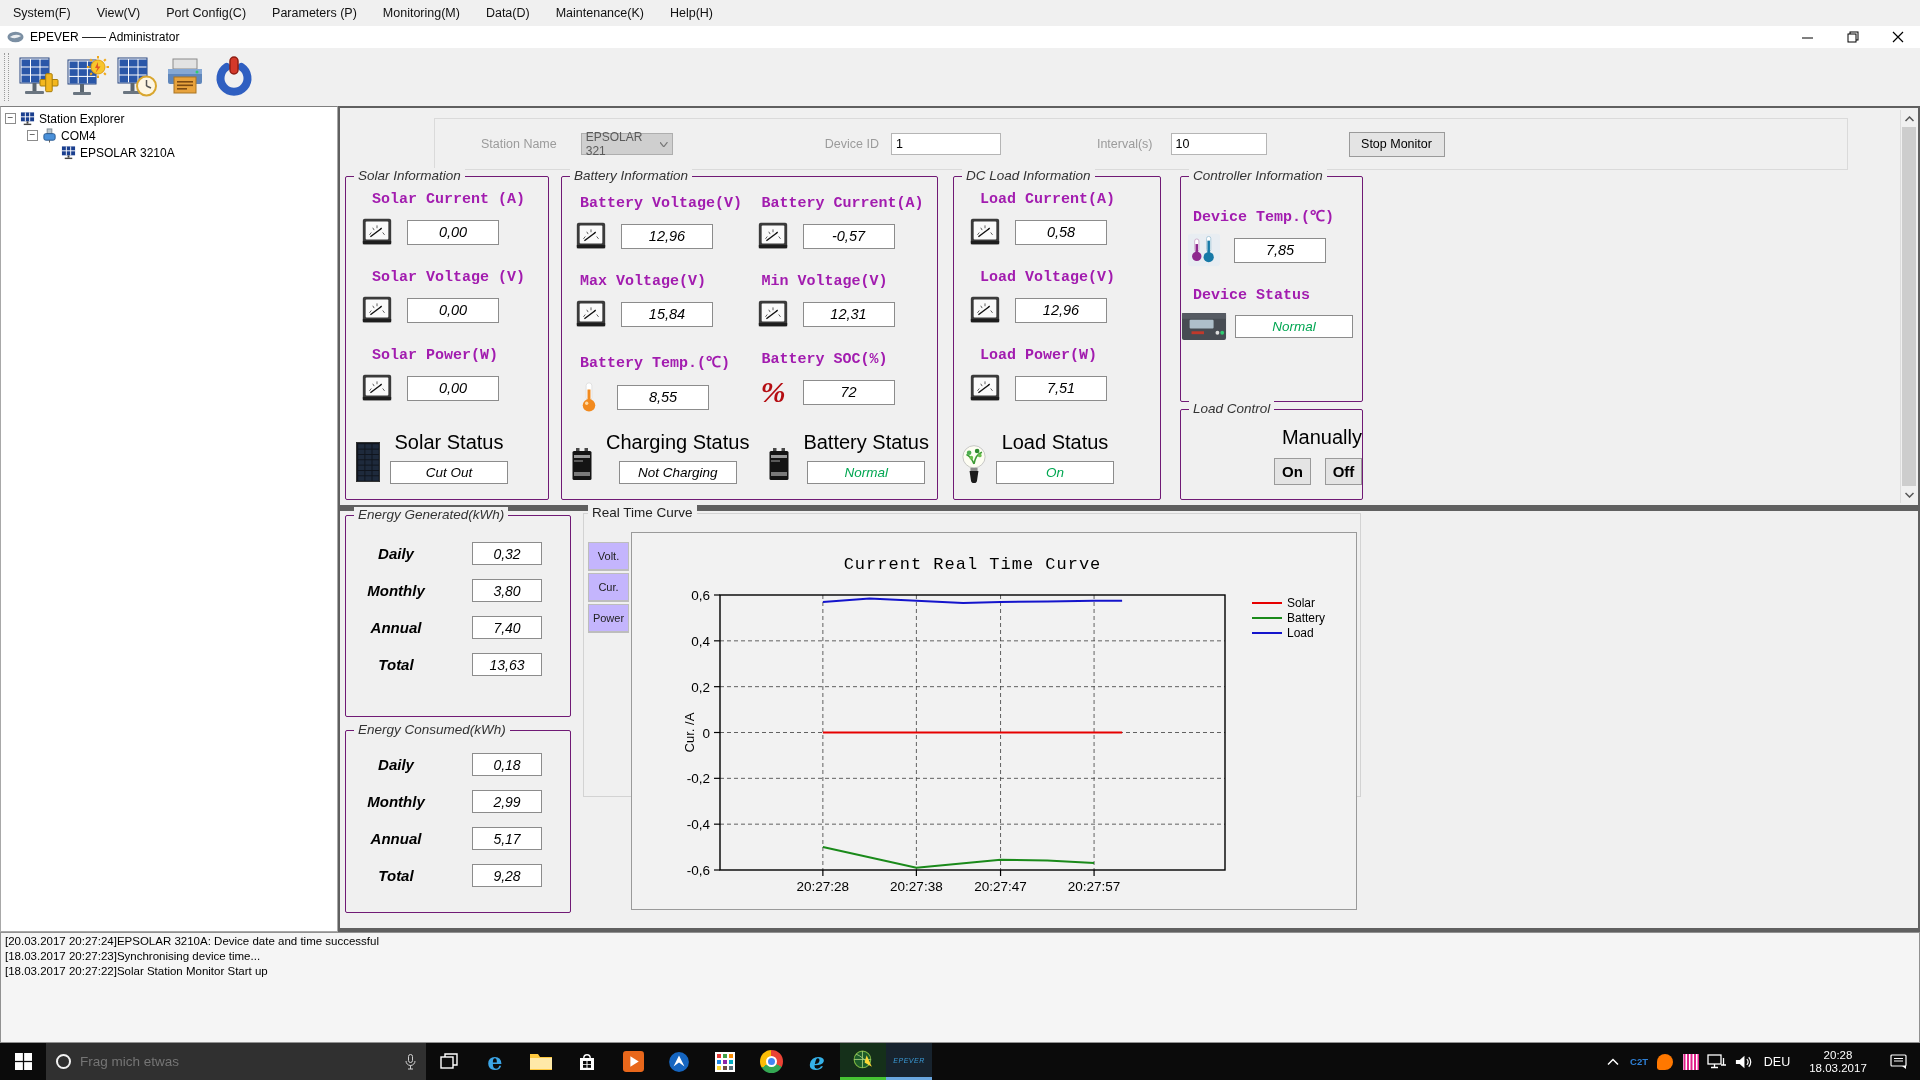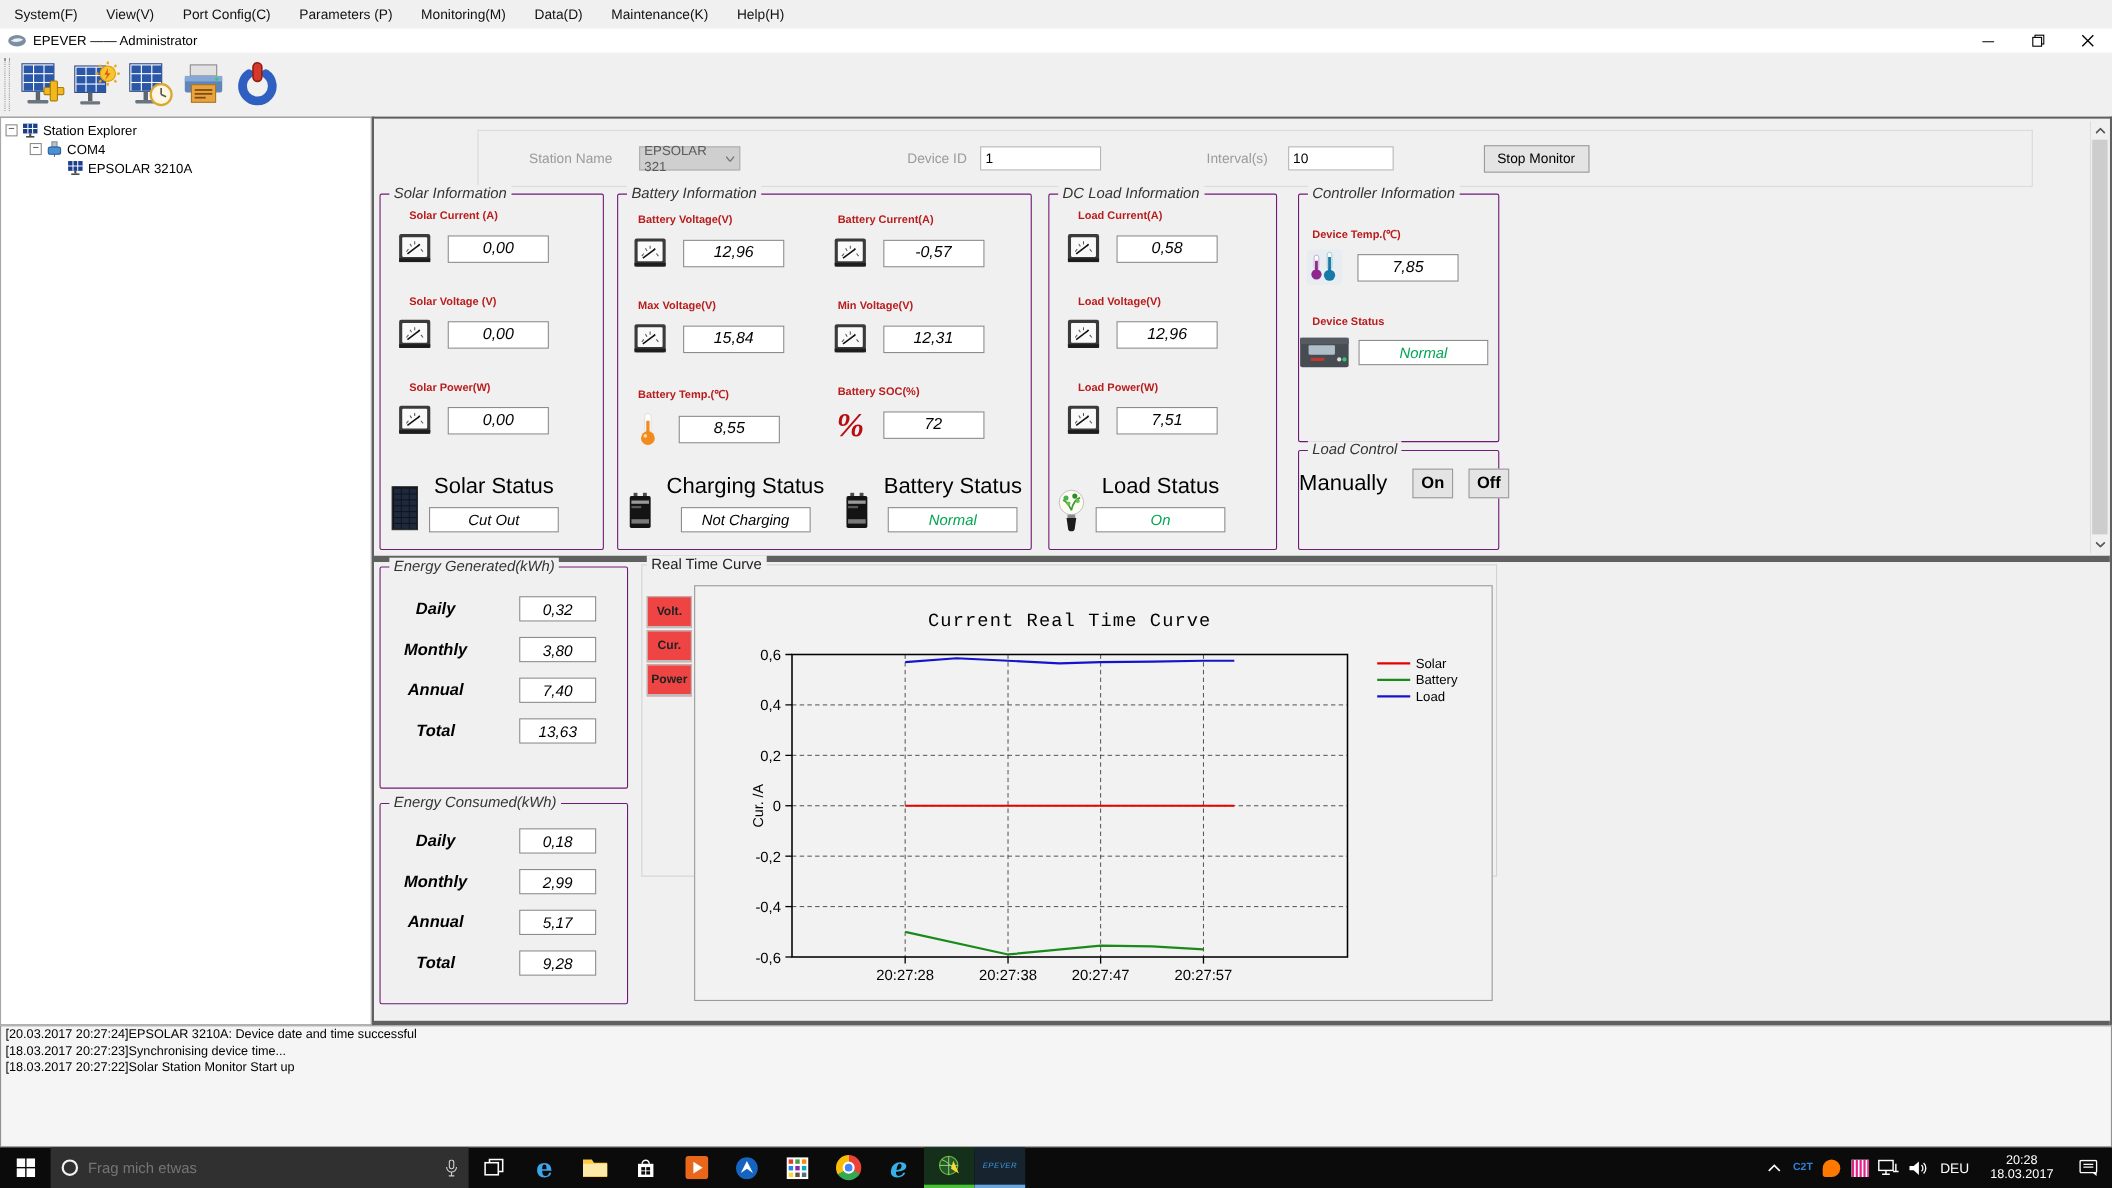--- a/index.html
+++ b/index.html
@@ -40,54 +40,54 @@
   .gb-title { position:absolute; top:-9px; left:8px; background:#f0f0f0; padding:0 4px; font-style:italic; font-size:13.5px; color:#333; white-space:nowrap; }
 
   
   #config-box { position:absolute; left:94px; top:10px; width:1414px; height:52px; border:1px solid #dadada; background:#f0f0f0; display:flex; align-items:center; }
   .cfg-label { color:#9b9b9b; font-size:12.5px; }
   .cfg-select { width:92px; height:22px; background:#cfcfcf; border:1px solid #aeaeae; color:#5a5a5a; font-size:12px; display:flex; align-items:center; padding:0 4px; justify-content:space-between; }
   .cfg-input { width:110px; height:22px; background:#fff; border:1px solid #b5b5b5; font-size:12.5px; padding:0 4px; color:#000; }
 
   
   .metric { height:64px; margin-top:14px; }
-  .metric-label { font-weight:bold; font-size:10px; color:#b91c1c; padding-left:26px; margin-bottom:7px; white-space:nowrap; }
+  .metric-label { font-weight:bold; font-size:15px; color:#a21caf; padding-left:26px; margin-bottom:7px; white-space:nowrap;font-family:Liberation Mono, monospace; }
   .metric-row { display:flex; align-items:center; gap:13px; padding-left:14px; }
   .icon { display:flex; align-items:center; justify-content:center; flex:none; }
   .value-box { width:92px; height:25px; background:#fff; border:1px solid #8c8c8c; display:flex; align-items:center; justify-content:center; font-style:italic; font-size:14.5px; color:#000; }
   .status-block { display:flex; align-items:flex-end; gap:6px; }
   .status-col { display:flex; flex-direction:column; align-items:center; gap:7px; }
   .status-label { font-weight:normal; font-size:20px; white-space:nowrap; }
   .status-box { width:118px; height:23px; background:#fff; border:1px solid #8c8c8c; display:flex; align-items:center; justify-content:center; font-style:italic; font-size:13.5px; }
   .green { color:#00A651; }
 
   .gb-grid { display:grid; grid-template-columns:1fr 1fr; padding:4px 6px 0 6px; }
   #battery-box .status-row { display:flex; justify-content:space-between; padding:16px 8px 0 2px; }
 
   
-  #loadctl-box .inner { display:flex; flex-direction:row; align-items:center; padding-top:16px; gap:23px; }
+  #loadctl-box .inner { display:flex; flex-direction:column; align-items:flex-end; padding-top:16px; gap:9px; }
   .lc-buttons { display:flex; gap:14px; }
   .lc-btn { width:37px; height:27px; background:#e4e4e4; border:1px solid #9a9a9a; font-weight:bold; font-size:15px; display:flex; align-items:center; justify-content:center; }
 
   
   .vscroll { position:absolute; right:1px; top:2px; width:17px; height:393px; background:#f0f0f0; border-left:1px solid #dcdcdc; display:flex; flex-direction:column; }
   .vscroll .arrow { height:17px; display:flex; align-items:center; justify-content:center; background:#f0f0f0; color:#505050; font-size:9px; }
   .vscroll .thumb { flex:1; margin:0 1px; background:#cdcdcd; }
 
   
   .energy-rows { padding-top:26px; }
   .energy-row { display:flex; align-items:center; margin-bottom:14px; }
   .energy-label { width:100px; text-align:center; font-weight:bold; font-style:italic; font-size:15px; }
   .energy-box { width:70px; height:23px; margin-left:26px; background:#fff; border:1px solid #8c8c8c; display:flex; align-items:center; justify-content:center; font-style:italic; font-size:14px; }
 
   
   #curve-box { position:absolute; left:243px; top:2px; width:778px; height:284px; border:1px solid #d3d3d3; background:#f0f0f0; }
   #curve-box .cv-title { position:absolute; top:-9px; left:4px; background:#f0f0f0; padding:0 4px; font-size:13.5px; color:#222; }
   .tab-col { position:absolute; left:4px; top:28px; width:41px; }
-  .vtab { height:29px; margin-bottom:2px; border:1px solid #bdbdbd; background:#ef4444; font-size:11px; display:flex; align-items:center; justify-content:center; color:#222; border-bottom-width:2px;font-weight:bold; }
+  .vtab { height:29px; margin-bottom:2px; border:1px solid #bdbdbd; background:#c4b5fd; font-size:11px; display:flex; align-items:center; justify-content:center; color:#222; border-bottom-width:2px; }
   #chart-canvas { position:absolute; left:47px; top:18px; width:726px; height:378px; background:#f2f2f2; border:1px solid #9a9a9a; }
 
   
   #log-panel { height:111px; background:#f5f5f5; border:1px solid #919191; padding:1px 4px; font-size:11.5px; line-height:15px; color:#000; }
 
   
   #taskbar { height:37px; background:#0b0b0b; display:flex; align-items:stretch; color:#fff; }
   .tb-btn { width:46px; display:flex; align-items:center; justify-content:center; }
   #tb-search { width:380px; background:#303030; display:flex; align-items:center; gap:9px; padding:0 10px; }
   #tb-search .cortana { width:15px; height:15px; border:2px solid #f2f2f2; border-radius:50%; flex:none; }

